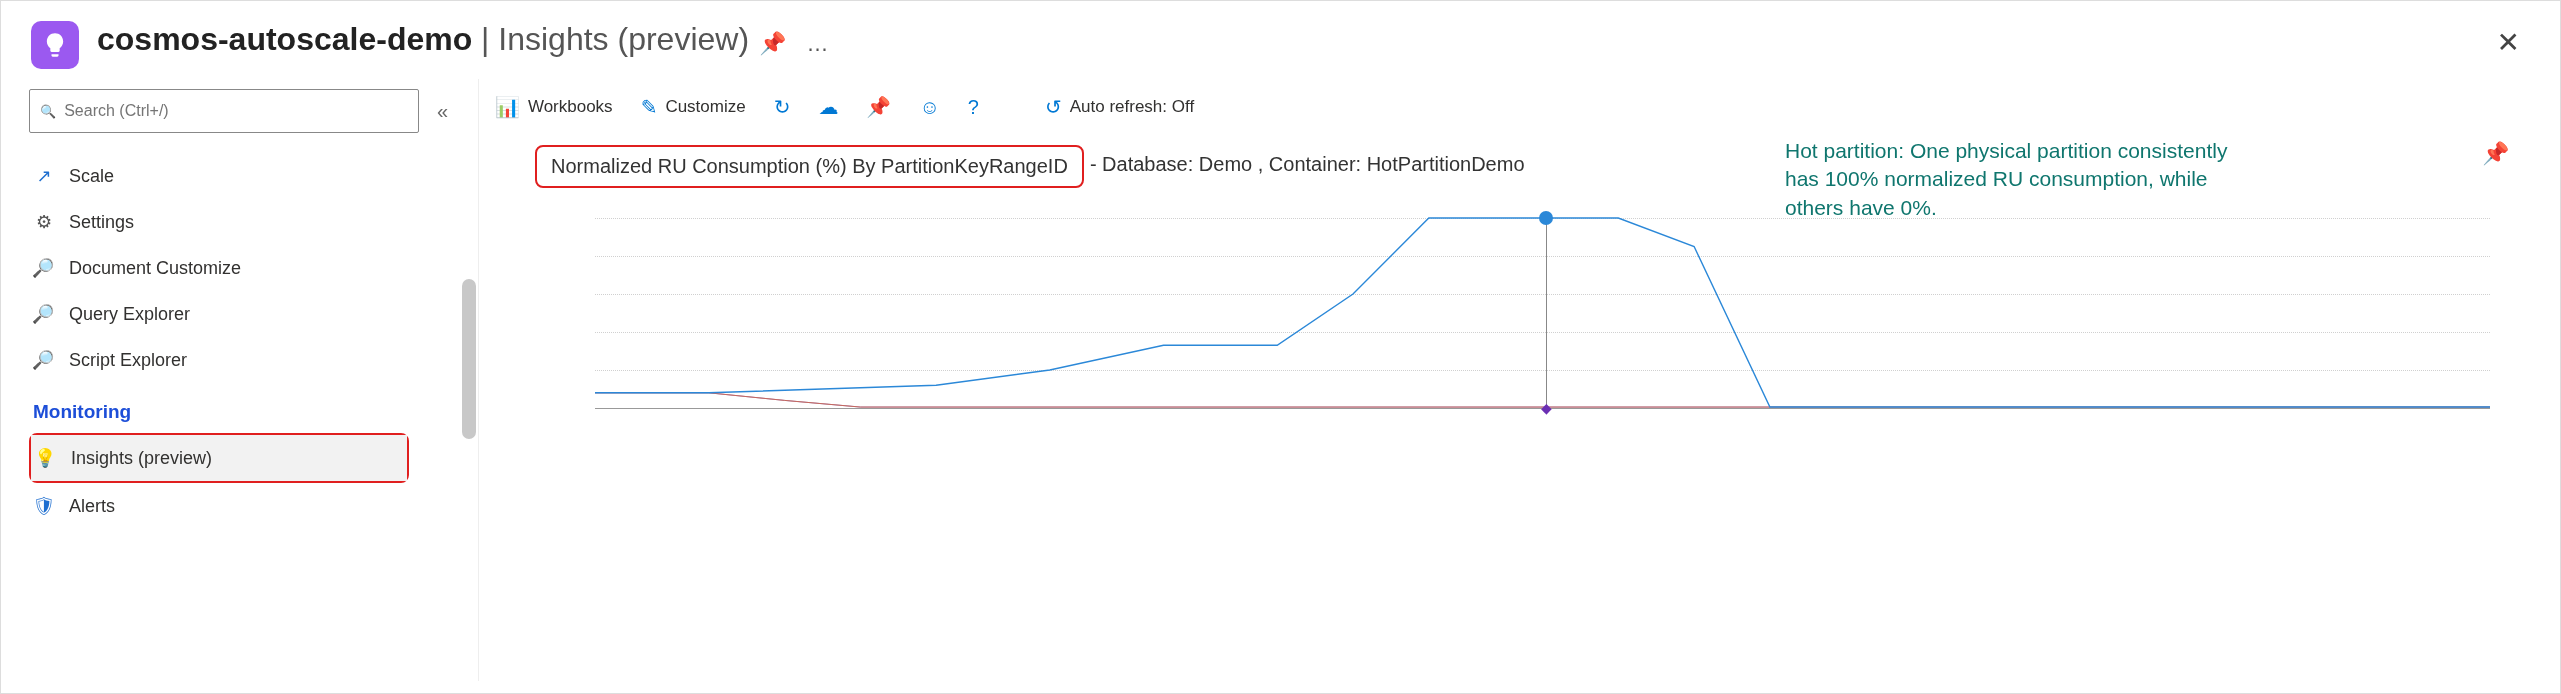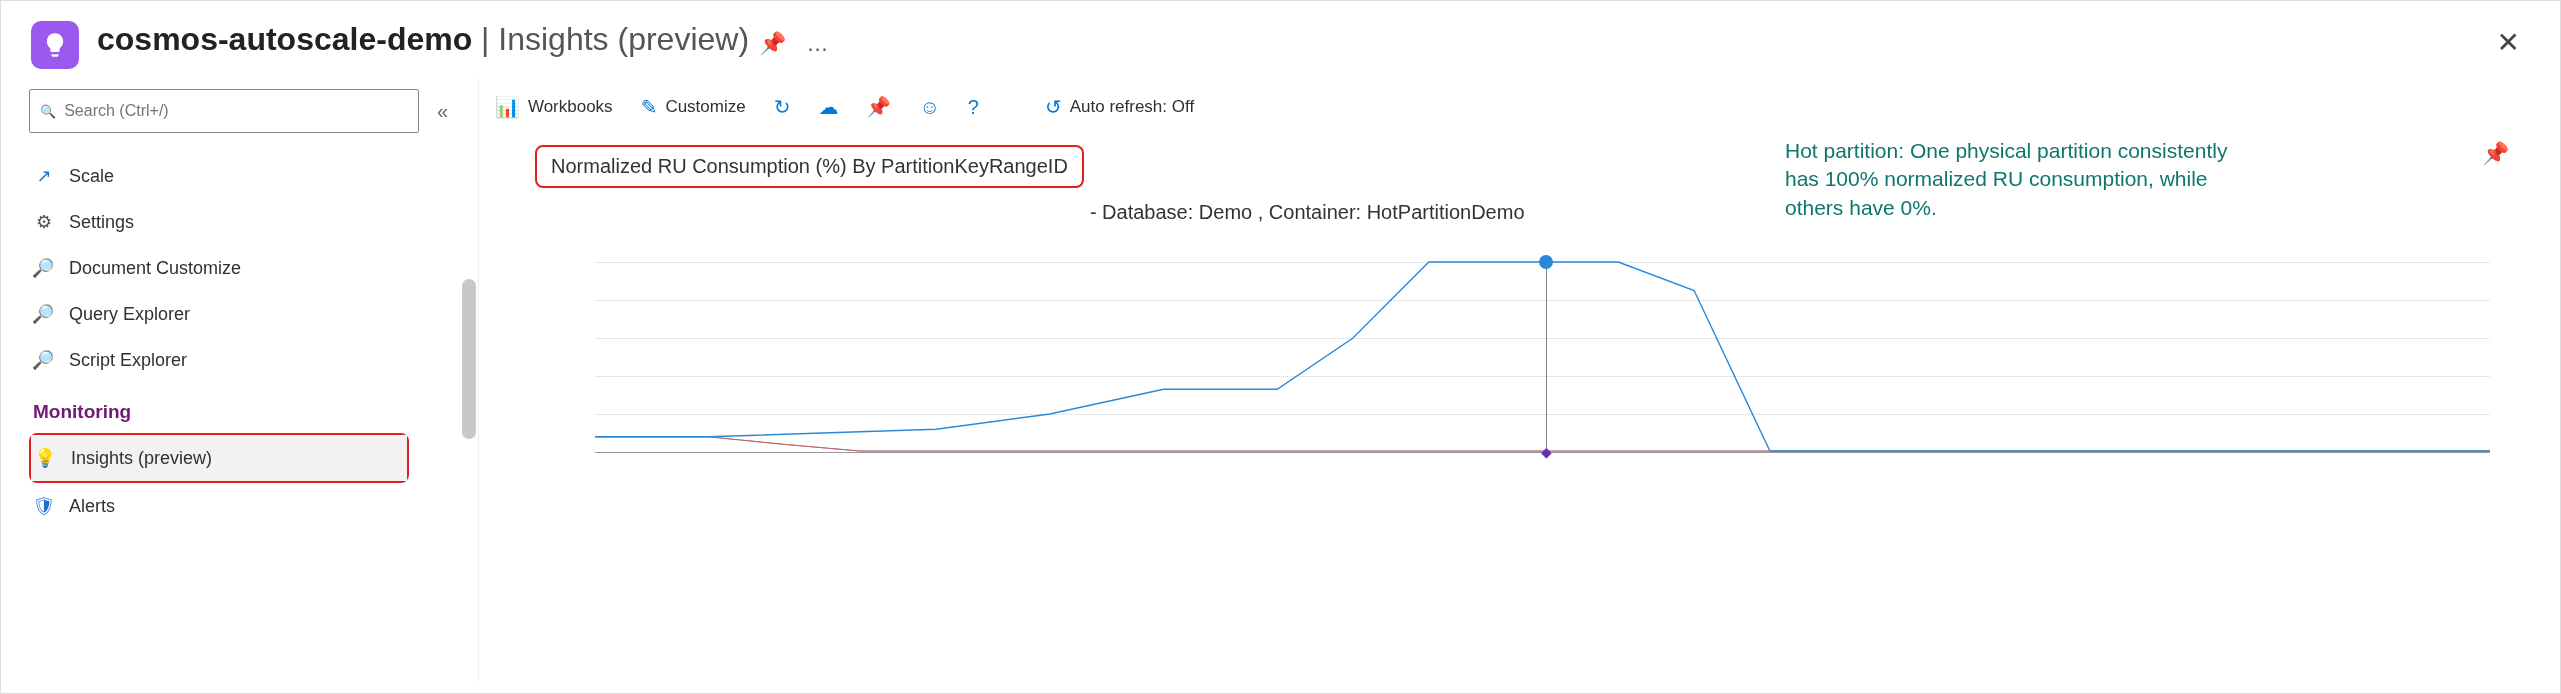--- a/index.html
+++ b/index.html
@@ -24,39 +24,39 @@
   .sidebar { width: 478px; border-right: 1px solid #eee; display: flex; flex-direction: column; padding: 10px 0 0 28px; position: relative; }
   .search-row { display: flex; align-items: center; gap: 12px; margin-bottom: 20px; padding-right: 20px; }
   .search-box { flex: 0 0 390px; height: 44px; border: 1px solid #888; border-radius: 2px; display: flex; align-items: center; padding: 0 10px; gap: 8px; color: #555; background: #fff; }
   .search-box input { border: none; outline: none; flex: 1; font-size: 16px; color: #555; background: transparent; }
   .collapse-btn { font-size: 20px; color: #666; cursor: pointer; padding: 6px; }
 
   .nav-list { overflow-y: auto; flex: 1; padding-right: 8px; }
   .nav-item { display: flex; align-items: center; gap: 14px; padding: 12px 10px 12px 4px; font-size: 18px; color: #323130; cursor: pointer; }
   .nav-item .icon { width: 22px; display: flex; justify-content: center; font-size: 18px; }
   .nav-item.selected { background: #f2f2f2; }
-  .nav-section { font-size: 19px; font-weight: 600; padding: 18px 0 10px 4px; color: #701a75; }
+  .nav-section { font-size: 19px; font-weight: 600; padding: 18px 0 10px 4px; color: #1d4ed8; }
 
   .red-box { border: 2px solid #e01f1f; border-radius: 8px; }
   .sidebar .red-box { width: 380px; }
 
   .scroll-thumb { position: absolute; right: 2px; top: 200px; width: 14px; height: 160px; background: #c8c8c8; border-radius: 7px; }
 
   
   .main { flex: 1; display: flex; flex-direction: column; padding: 10px 30px 0 16px; position: relative; }
   .toolbar { display: flex; align-items: center; gap: 28px; padding: 6px 0 26px 0; color: #323130; font-size: 17px; }
   .tbtn { display: flex; align-items: center; gap: 8px; cursor: pointer; }
   .tbtn .bicon { color: #0078d4; font-size: 20px; }
   .sep-gap { width: 10px; }
 
   
   .chart-area { position: relative; flex: 1; }
   .chart-title-row { display: flex; align-items: flex-start; gap: 6px; padding-left: 40px; }
   .chart-title-box { padding: 8px 14px; font-size: 20px; color: #333; }
-  .chart-title-rest { padding: 8px 0; font-size: 20px; color: #333; margin-top: 48px; }
+  .chart-title-rest { padding: 8px 0; font-size: 20px; color: #333; }
   .pin-right { position: absolute; right: 20px; top: -4px; color: #0078d4; font-size: 22px; cursor: pointer; }
 
   .annotation { position: absolute; left: 1290px; top: -8px; width: 460px; color: #0f766e; font-size: 21px; line-height: 1.35; }
 
   
   .plot-wrap { position: relative; margin: 30px 40px 0 40px; }
   .ylabels { position: absolute; left: 0; top: 0; }
   .ylab { position: absolute; right: 4px; font-size: 13px; color: #777; transform: translateY(-50%); }
   .plot { position: absolute; left: 60px; right: 0; top: 0; height: 190px; }
   .gridline { position: absolute; left: 0; right: 0; border-top: 1px dotted #d0d0d0; }

